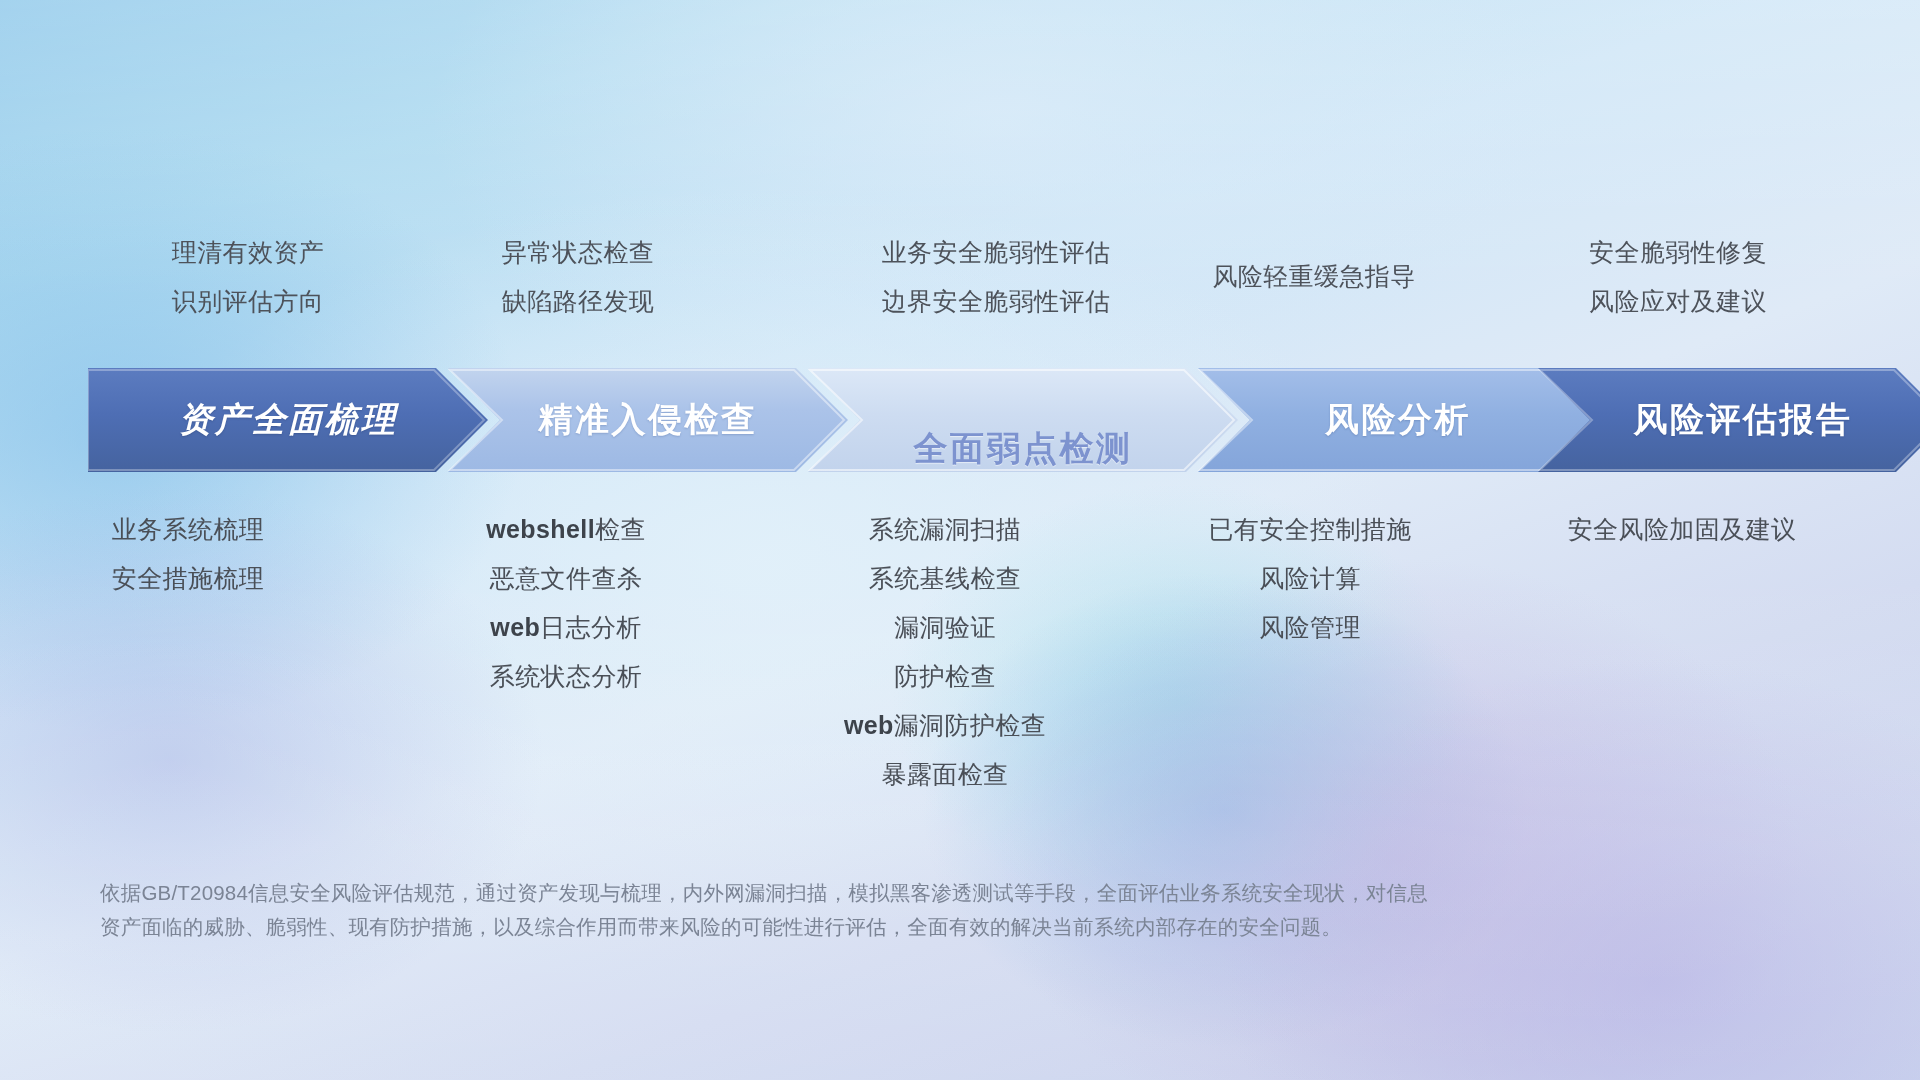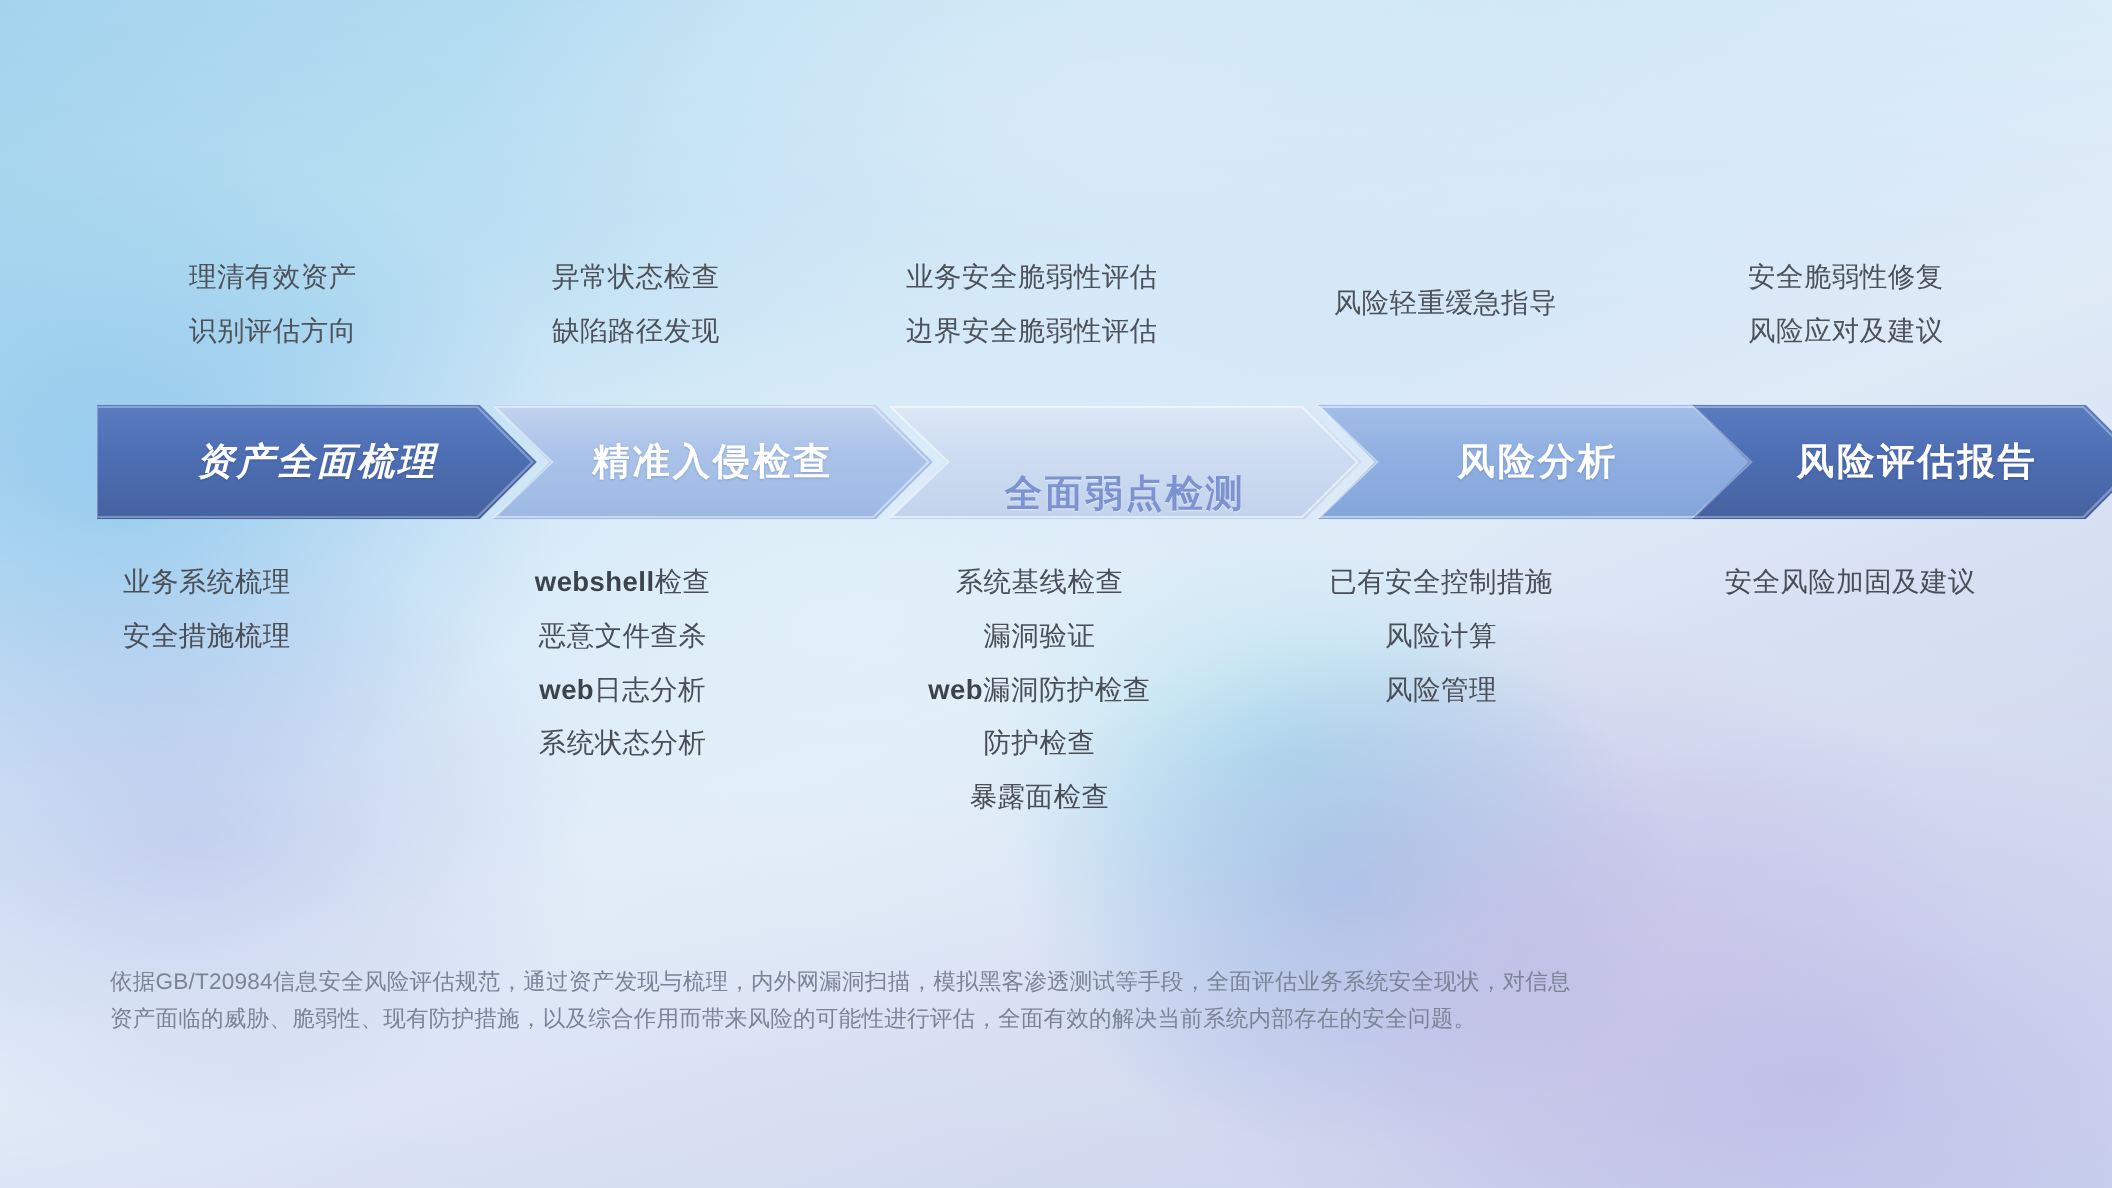--- a/index.html
+++ b/index.html
@@ -111,21 +111,21 @@
   <div class="col top" style="left:48px; top:228px; width:400px;">
     <div class="item">理清有效资产</div>
     <div class="item">识别评估方向</div>
   </div>
 
   <div class="col top" style="left:378px; top:228px; width:400px;">
     <div class="item">异常状态检查</div>
     <div class="item">缺陷路径发现</div>
   </div>
 
-  <div class="col top" style="left:718px; top:228px; width:440px;">
+  <div class="col top" style="left:776px; top:228px; width:440px;">
     <div class="item">业务安全脆弱性评估</div>
     <div class="item">边界安全脆弱性评估</div>
   </div>
 
   <div class="col top" style="left:1094px; top:252px; width:440px;">
     <div class="item">风险轻重缓急指导</div>
   </div>
 
   <div class="col top" style="left:1468px; top:228px; width:420px;">
     <div class="item">安全脆弱性修复</div>
@@ -227,24 +227,25 @@
   </div>
 
   <div class="col bottom" style="left:366px; top:505px; width:400px;">
     <div class="item"><b>webshell</b><span>检查</span></div>
     <div class="item">恶意文件查杀</div>
     <div class="item"><b>web</b><span>日志分析</span></div>
     <div class="item">系统状态分析</div>
   </div>
 
   <div class="col bottom" style="left:730px; top:505px; width:430px;">
+    <div class="item">系统漏洞扫描</div>
     <div class="item">系统基线检查</div>
     <div class="item">漏洞验证</div>
+    <div class="item">防护检查</div>
     <div class="item"><b>web</b><span>漏洞防护检查</span></div>
-    <div class="item">防护检查</div>
     <div class="item">暴露面检查</div>
   </div>
 
   <div class="col bottom" style="left:1110px; top:505px; width:400px;">
     <div class="item">已有安全控制措施</div>
     <div class="item">风险计算</div>
     <div class="item">风险管理</div>
   </div>
 
   <div class="col bottom" style="left:1462px; top:505px; width:440px;">

